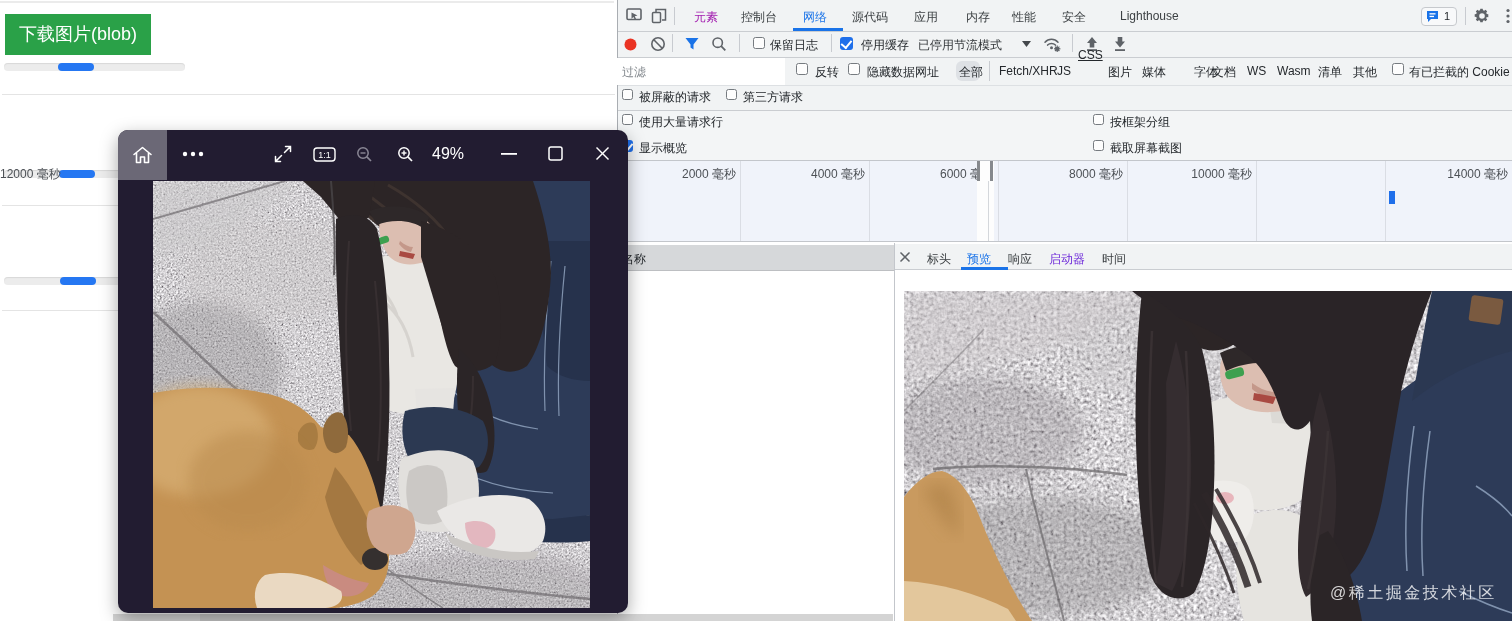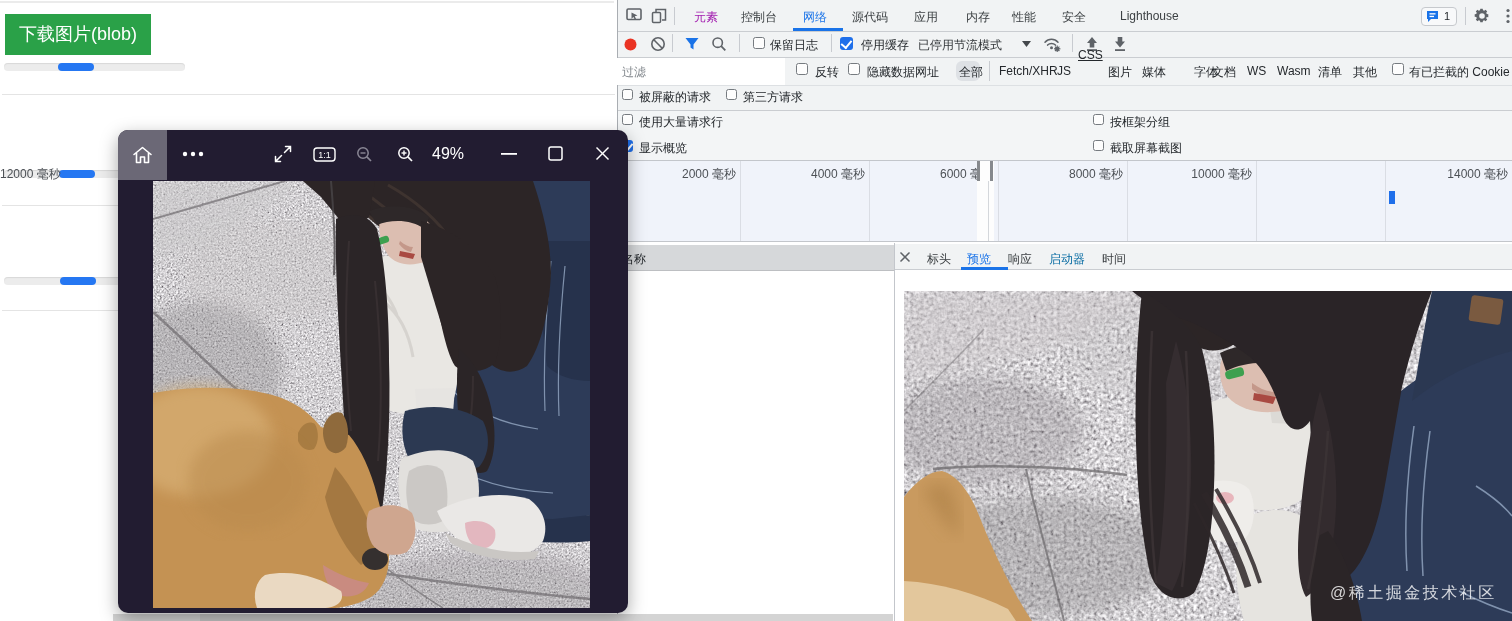--- a/index.html
+++ b/index.html
@@ -193,21 +193,21 @@
 <svg class="abs" style="left:899px;top:251px" width="12" height="12" viewBox="0 0 12 12">
       <g stroke="#5f6368" stroke-width="1.5">
         <line x1="1.5" y1="1.5" x2="10.5" y2="10.5"></line>
         <line x1="10.5" y1="1.5" x2="1.5" y2="10.5"></line>
       </g>
     </svg>
 <div class="dtxt" style="left:927px;top:251px;color:#3c4043;">标头</div>
 <div class="dtxt" style="left:967px;top:251px;color:#1a73e8;">预览</div>
 <div class="abs" style="left:961px;top:267px;width:47px;height:3px;background:#1a73e8;"></div>
 <div class="dtxt" style="left:1008px;top:251px;color:#3c4043;">响应</div>
-<div class="dtxt" style="left:1049px;top:251px;color:#0369a1;">启动器</div>
+<div class="dtxt" style="left:1049px;top:251px;color:#6d28d9;">启动器</div>
 <div class="dtxt" style="left:1102px;top:251px;color:#3c4043;">时间</div>
 <div class="abs" style="left:895px;top:271px;width:617px;height:350px;background:#fff;"></div>
 <div class="abs" style="left:904px;top:291px;width:608px;height:330px;overflow:hidden;">
 <svg width="608" height="330" viewBox="0 0 608 330">
 <defs>
 <filter id="pavB" x="0" y="0" width="100%" height="100%">
 <feTurbulence type="fractalNoise" baseFrequency="0.3" numOctaves="2" seed="11"></feTurbulence>
 <feColorMatrix type="matrix" values="0.72 0.72 0.72 0 -0.43 0.72 0.72 0.72 0 -0.445 0.72 0.72 0.72 0 -0.425 0 0 0 0 1"></feColorMatrix>
 </filter>
 <filter id="blurB1">

